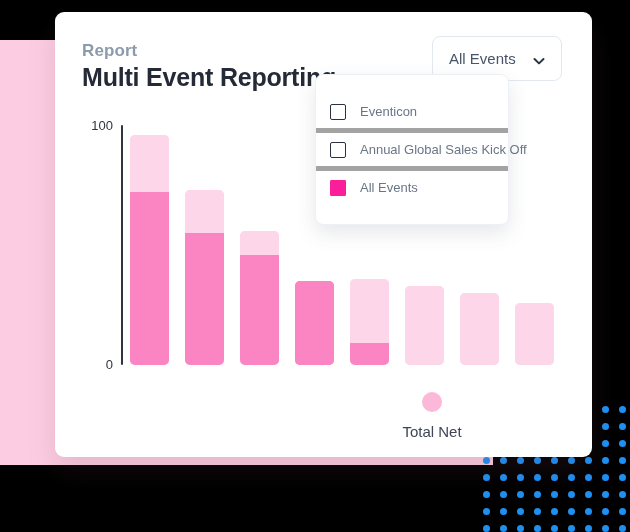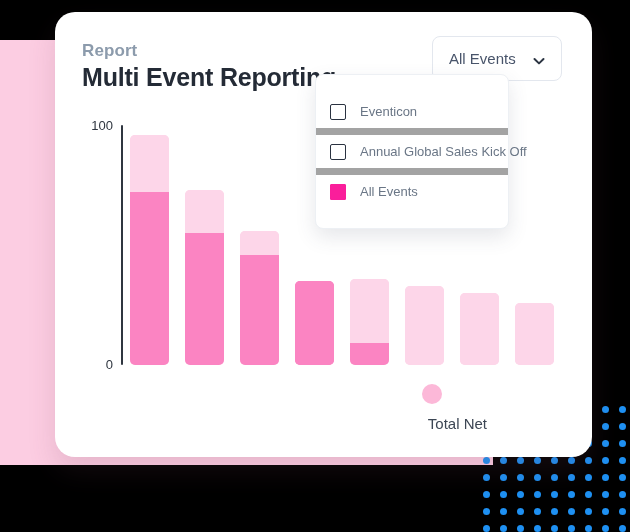--- a/index.html
+++ b/index.html
@@ -47,21 +47,21 @@
   }
 
   
   .card {
     position: absolute;
     left: 55px;
     top: 12px;
     width: 537px;
     height: 445px;
     background: #FFFFFF;
-    border-radius: 20px;
+    border-radius: 9px;
     box-shadow: 0 14px 28px rgba(120, 60, 90, 0.16);
   }
 
   
   .eyebrow {
     position: absolute;
     left: 27px;
     top: 29px;
     font-size: 17px;
     font-weight: bold;
@@ -119,21 +119,21 @@
     box-sizing: border-box;
   }
   .dd-item {
     display: flex;
     align-items: center;
     height: 33px;
     padding: 0 14px;
     cursor: pointer;
   }
   .dd-item + .dd-item {
-    border-top: 7px solid #a3a3a3;
+    border-top: 5px solid #a3a3a3;
   }
   .dd-box {
     width: 14px;
     height: 14px;
     border: 1.6px solid #2A3240;
     border-radius: 2px;
     background: #FFFFFF;
     flex: 0 0 auto;
   }
   .dd-box.filled {
@@ -346,21 +346,21 @@
           <div class="bar" style="left: 330px; height: 72px; background: rgb(253, 214, 233);">
             <div class="seg-top" style="height: 72px; background: rgb(253, 214, 233);"></div>
           </div>
           <div class="bar" style="left: 385px; height: 62.4px; background: rgb(253, 214, 233);">
             <div class="seg-top" style="height: 62.4px; background: rgb(253, 214, 233);"></div>
           </div>
         </div>
     </div>
 
     <div class="legend" id="legend">
-        <div class="legend-item" style="left: 295px; top: 4px; width: 110px; text-align: right;">
+        <div class="legend-item" style="left: 295px; top: 12px; width: 110px;">
           <div class="legend-dot" style="background: rgb(252, 184, 216);"></div>
           <div class="legend-text">Total Net</div>
         </div>
       </div>
 
   </div>
 
   <div class="dropdown-menu" id="dropdown-menu">
       <div class="dd-item">
         <div class="dd-box"></div>

